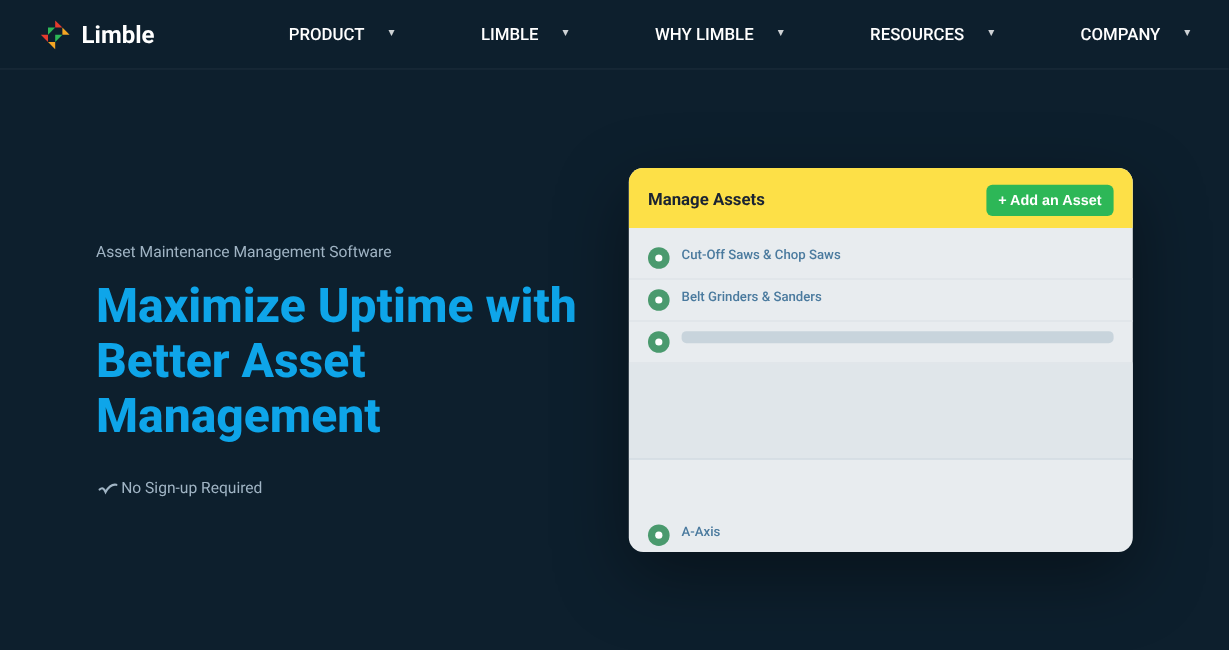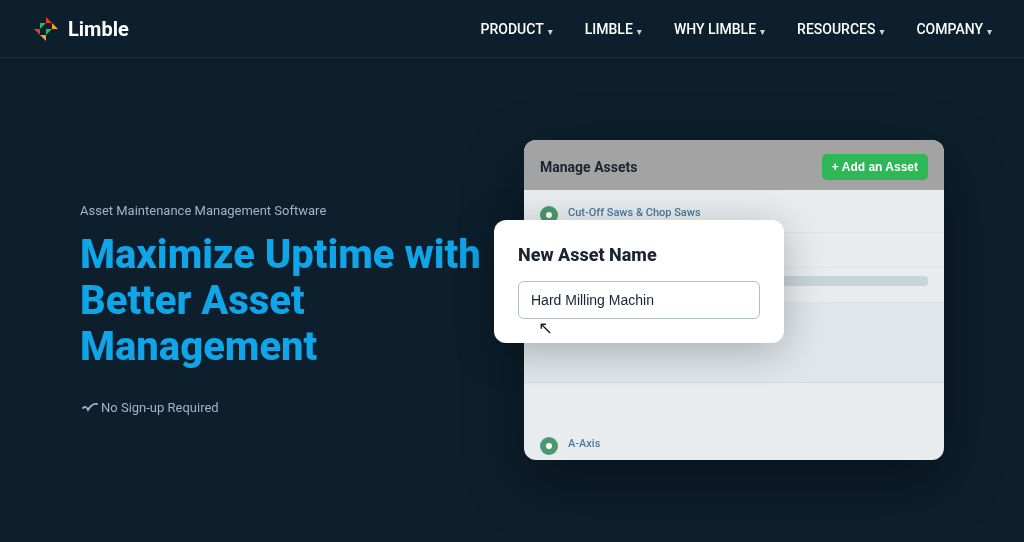--- a/index.html
+++ b/index.html
@@ -42,27 +42,28 @@
     }
 
     .nav-links {
       display: flex;
       align-items: center;
       gap: 32px;
     }
 
     .nav-item {
       display: flex;
-      align-items: flex-end;
-      gap: 4px;
+      align-items: flex-start;
+      gap: 20px;
       font-size: 14px;
       font-weight: 500;
       color: #ffffff;
       cursor: pointer;
       white-space: nowrap;
+      margin-left: 40px;
     }
 
     .nav-item .chevron {
       font-size: 10px;
       opacity: 0.8;
     }
 
     
     .hero {
       display: flex;
@@ -128,21 +129,21 @@
       border-radius: 12px;
       overflow: hidden;
       box-shadow: 0 20px 60px rgba(0,0,0,0.4);
     }
 
     .dashboard-header {
       display: flex;
       align-items: center;
       justify-content: space-between;
       padding: 14px 16px 10px 16px;
-      background: #a3a3a3;
+      background: #fde047;
     }
 
     .dashboard-title {
       font-size: 14px;
       font-weight: 700;
       color: #1a2332;
     }
 
     .add-asset-btn {
       background: #2db757;
@@ -347,22 +348,15 @@
             <svg viewBox="0 0 10 10" fill="white">
                 <circle cx="5" cy="5" r="3"></circle>
               </svg>
           </div>
           <span class="row-text">A-Axis</span>
         </div>
 
       </div>
     </div>
 
-    <div class="modal-card">
-      <h2 class="modal-title">New Asset Name</h2>
-      <div class="modal-input-wrapper">
-        <input class="modal-input" type="text" value="Hard Milling Machin" style="">
-        <span class="cursor-indicator">↖</span>
-      </div>
-    </div>
 
   </div>
 </section>
 
 </body></html>

